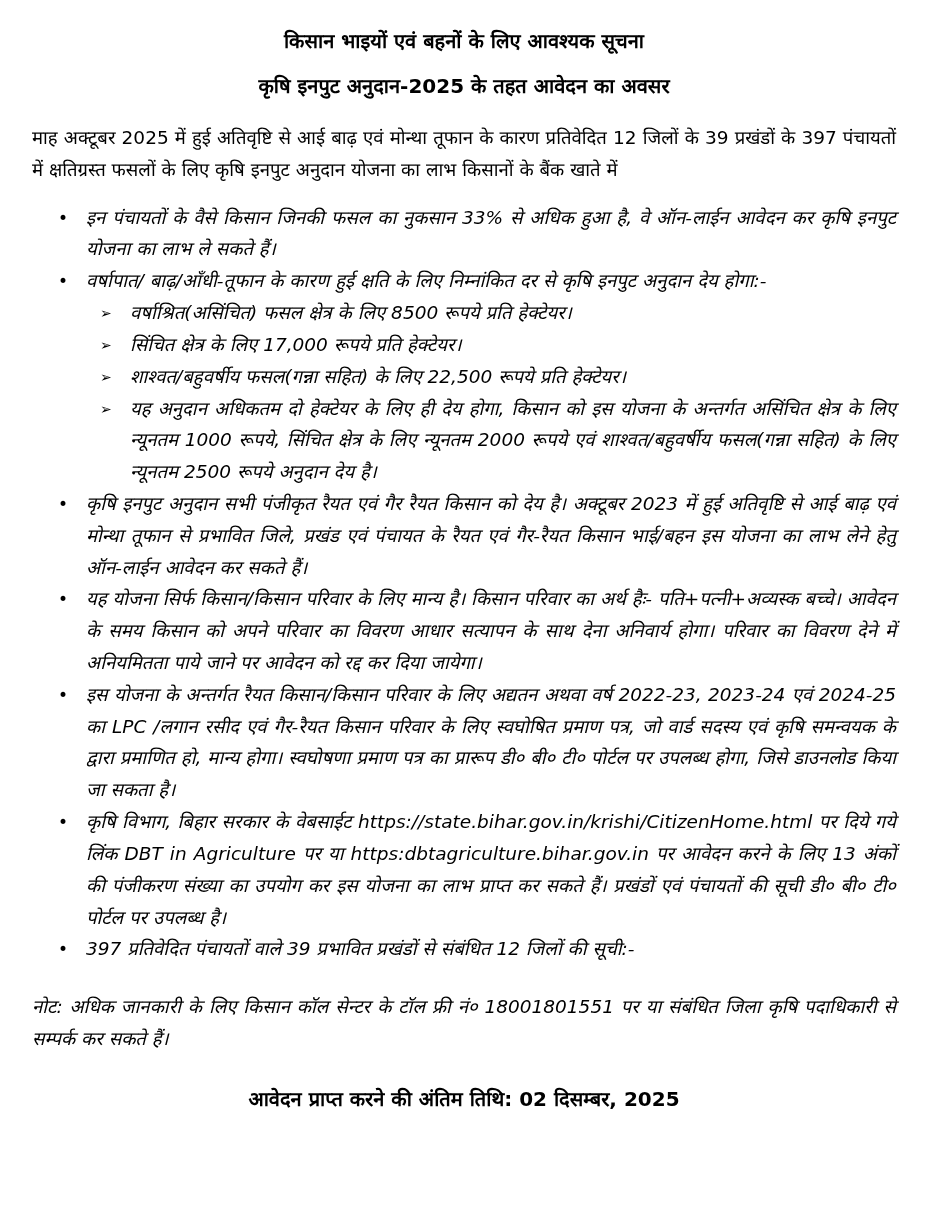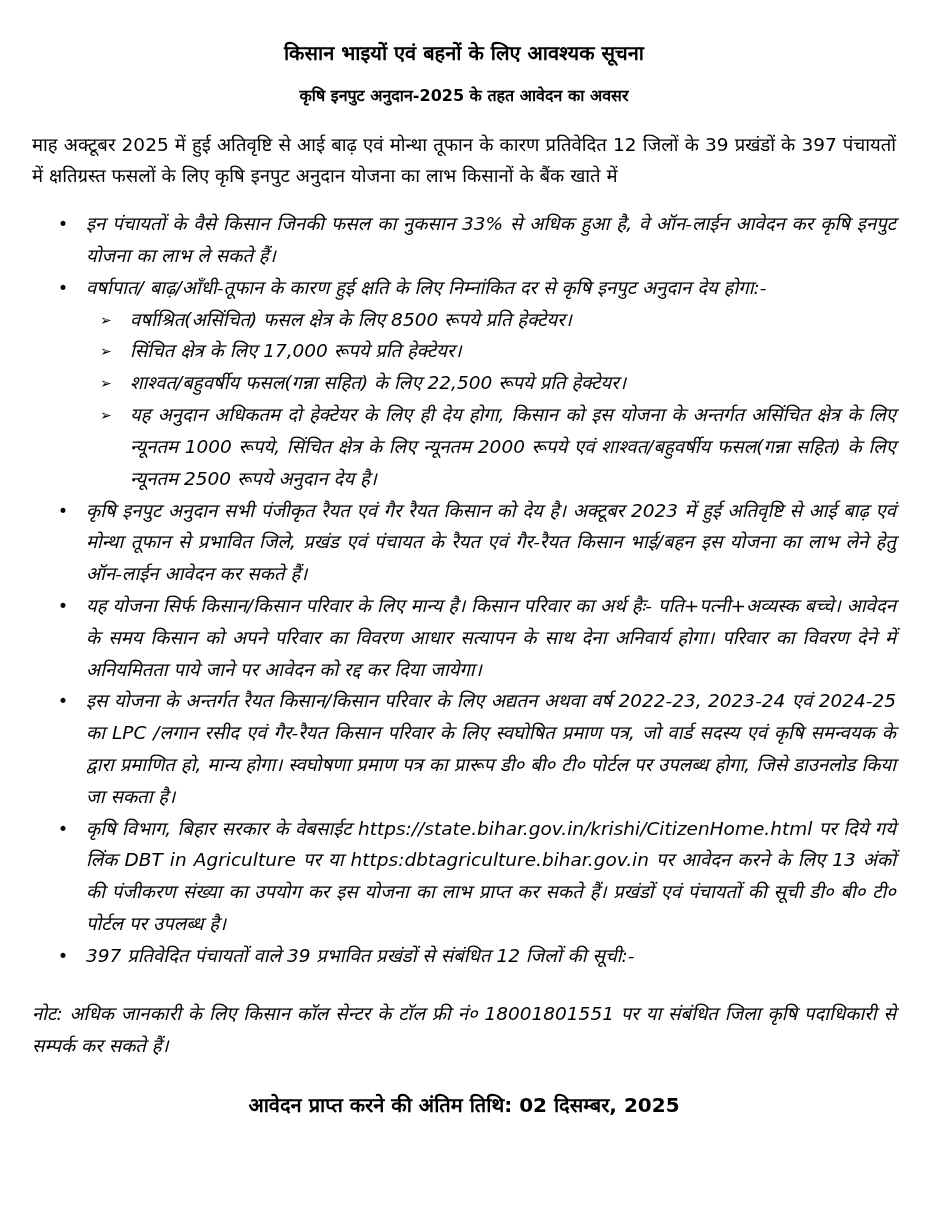--- a/index.html
+++ b/index.html
@@ -16,25 +16,24 @@
     height: 1221px;
     padding: 28px 32px 0 32px;
     background: #ffffff;
   }
   .doc-title {
     text-align: center;
     font-size: 20px;
     font-weight: 700;
     line-height: 1.35;
     margin-bottom: 18px;
-    margin-top: 12px;
   }
   .doc-subtitle {
     text-align: center;
-    font-size: 16px;
+    font-size: 20px;
     font-weight: 700;
     line-height: 1.35;
     margin-bottom: 22px;
   }
   .intro, .districts, .note {
     font-size: 18.5px;
     line-height: 1.72;
     text-align: justify;
   }
   .intro { margin-bottom: 16px; }

